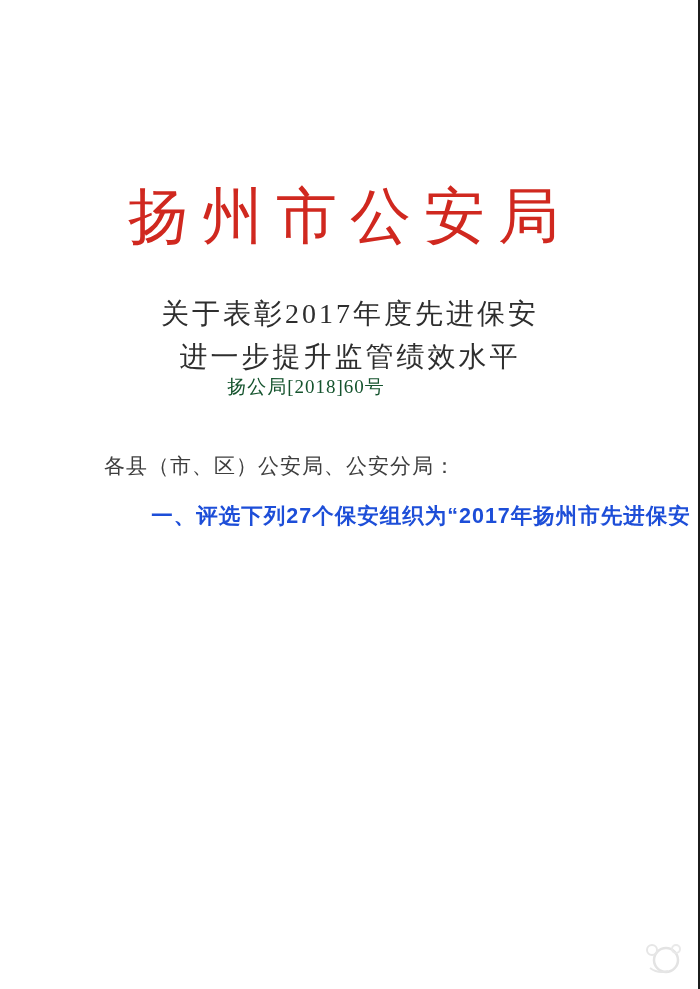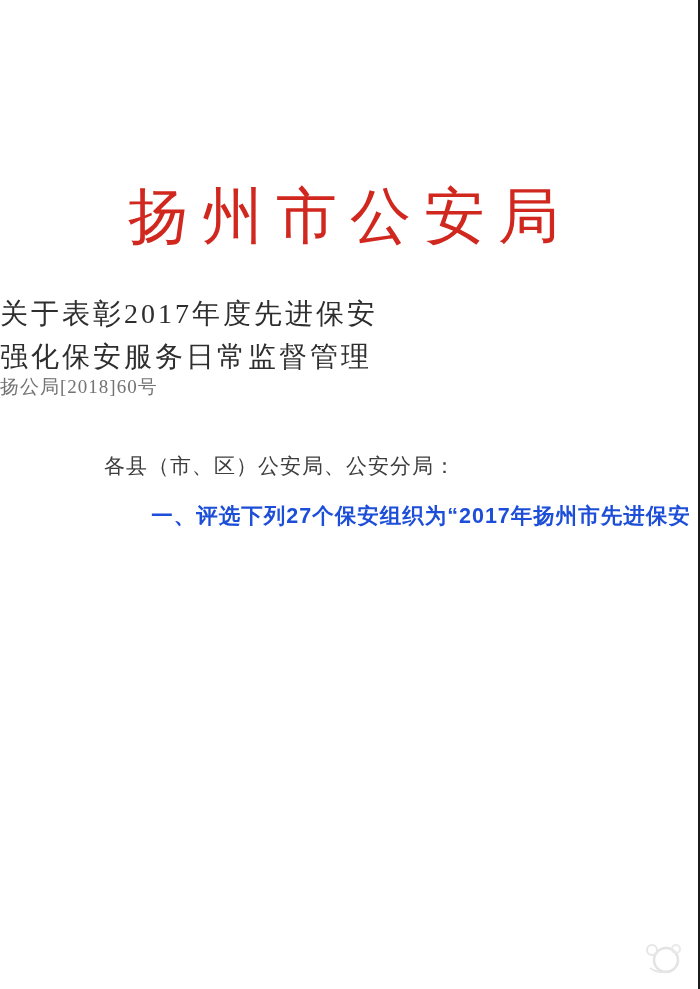--- a/index.html
+++ b/index.html
@@ -35,34 +35,35 @@
     letter-spacing: 13px;
     color: #d0281f;
     font-family: "Liberation Serif", serif;
     white-space: nowrap;
   }
   .doc-title {
     position: absolute;
     top: 292px;
     left: 0;
     width: 700px;
+    text-align: center;
     font-size: 28px;
     line-height: 43px;
     letter-spacing: 3px;
     color: #2e2e2e;
   }
   .doc-number {
     position: absolute;
     top: 374px;
     left: 0;
     right: 88px;
-    text-align: left;
+    text-align: center;
     font-size: 19px;
     letter-spacing: 1px;
-    color: #737373;
+    color: #14532d;
   }
   .body-text {
     position: absolute;
     top: 436px;
     left: 92px;
     width: 518px;
     font-size: 21px;
     line-height: 37.6px;
     letter-spacing: 1px;
     color: #3e3e3e;
@@ -110,21 +111,21 @@
 <body>
 
 <div class="page">
 
   <div class="edge-line"></div>
 
   <h1 class="agency">扬州市公安局</h1>
 
   <div class="doc-title">
     <div>关于表彰2017年度先进保安</div>
-    <div>强化保安服务日常监督管理</div>
+    <div>进一步提升监管绩效水平</div>
   </div>
 
   <div class="doc-number">扬公局[2018]60号</div>
 
   <div class="body-text">
     <p class="salutation">各县（市、区）公安局、公安分局：</p>
     <p class="heading indent heading-first">一、评选下列27个保安组织为“2017年扬州市先进保安</p>
   </div>
 
   <div class="watermark">

